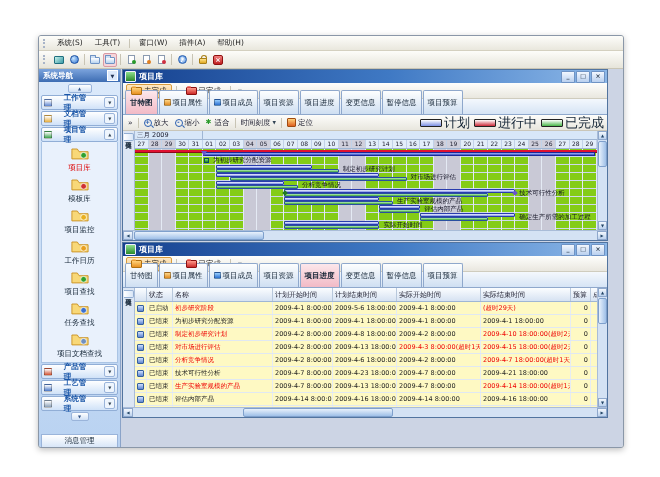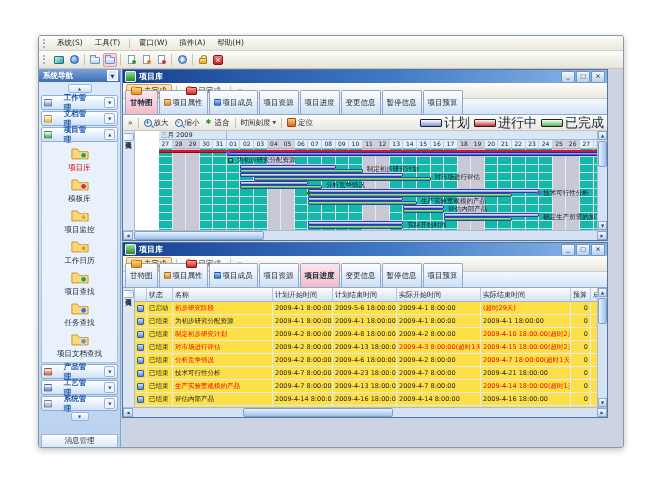--- a/index.html
+++ b/index.html
@@ -97,21 +97,21 @@
   .gi-fit{width:7px;height:7px;color:#2a9a2a;font-size:7px;line-height:7px;}
   .gi-loc{width:7px;height:7px;background:linear-gradient(#ffd27a,#e06020);border:1px solid #a04a10;border-radius:1px;}
   .legend{margin-left:auto;display:flex;align-items:flex-start;gap:4px;font-size:13px;color:#123;}
   .lg{display:flex;align-items:center;gap:2px;}
   .lg-box{width:20px;height:6px;border:1px solid #222;border-radius:1px;}
   
   .gbody{flex:1;display:flex;min-height:0;background:#fff;}
   .side-strip{width:12px;flex:0 0 12px;background:#dce6f4;border-right:1px solid #a9bcd8;display:flex;flex-direction:column;align-items:center;padding-top:2px;box-sizing:border-box;}
   .vtab{writing-mode:vertical-rl;text-orientation:upright;font-size:6.5px;letter-spacing:0;color:#234;
        background:linear-gradient(90deg,#ffffff,#d9e6f7);border:1px solid #93aed2;border-left:none;border-radius:0 2px 2px 0;padding:3px 0;}
-  .gchart{flex:1;position:relative;overflow:hidden;background:#14b8a6;margin-left:24px;}
+  .gchart{flex:1;position:relative;overflow:hidden;background:#84cc16;}
   .gcanvas{position:absolute;left:0;top:0;width:462px;height:100%;}
   .ghead-month{position:absolute;top:0;left:0;height:9px;display:flex;background:#d8e7f8;border-bottom:1px solid #9fb6d4;
        font-size:6.5px;color:#223;width:462px;box-sizing:border-box;}
   .month-cell{border-right:1px solid #9fb6d4;padding-left:2px;white-space:nowrap;overflow:hidden;box-sizing:border-box;line-height:8px;}
   .ghead-days{position:absolute;top:9px;left:0;height:9px;width:462px;background:#e3eefa;border-bottom:1px solid #9fb6d4;box-sizing:border-box;}
   .day-cell{position:absolute;top:0;height:8px;font-size:6px;color:#223;text-align:center;line-height:8px;
        border-right:1px solid #c2d2e8;box-sizing:border-box;}
   .day-cell.we{background:#d0d0dc;}
   .grows{position:absolute;top:18px;bottom:0;left:0;width:462px;
        background-image:repeating-linear-gradient(to bottom,transparent 0,transparent 7px,#cdd9ea 7px,#cdd9ea 8px);}
@@ -135,21 +135,21 @@
   .hs-btn{width:10px;flex:0 0 10px;background:linear-gradient(#f4f8fd,#bcd2ee);border:1px solid #8fa8cc;font-size:4px;color:#246;
        text-align:center;line-height:8px;box-sizing:border-box;}
   .hs-btn.right{margin-left:auto;}
   .hs-thumb{width:130px;margin:0 1px;background:linear-gradient(#e8f1fc,#9fc0e8);border:1px solid #7fa0cc;border-radius:2px;box-sizing:border-box;}
   .hs-thumb.mid{margin-left:110px;width:150px;}
   
   .ttable{flex:1;display:flex;flex-direction:column;background:#fff;overflow:hidden;min-width:0;}
   .thead{display:flex;height:13px;flex:0 0 13px;background:linear-gradient(#fbfdff,#d6e2f2);border-bottom:1px solid #9fb6d4;
        font-size:7px;color:#223;}
   .th{border-right:1px solid #b8c8dc;padding:0 2px;display:flex;align-items:center;white-space:nowrap;overflow:hidden;box-sizing:border-box;flex:0 0 auto;}
-  .trow{display:flex;height:12px;flex:0 0 12px;border-bottom:1px solid #e0e8f2;background:#fde047;font-size:6.5px;color:#222;}
+  .trow{display:flex;height:12px;flex:0 0 12px;border-bottom:1px solid #e0e8f2;background:#fef9c3;font-size:6.5px;color:#222;}
   .td{border-right:1px solid #e6ecf4;padding:0 2px;display:flex;align-items:center;white-space:nowrap;overflow:hidden;box-sizing:border-box;flex:0 0 auto;}
   .td.num{justify-content:flex-end;}
   .red{color:#e00;}
   .st-icon{width:7px;height:7px;background:linear-gradient(#cfe0ff,#5f86d0);border:1px solid #345f9f;border-radius:1px;box-sizing:border-box;}
   
   .statusbar{height:15px;flex:0 0 15px;background:linear-gradient(#fdfdfa,#e4e2d6);border-top:1px solid #c9c5b5;
        display:flex;align-items:center;font-size:7.5px;color:#222;padding:0 3px;gap:4px;}
   .sb-panel{border:1px solid #c6c2b2;border-radius:1px;padding:0 4px;height:11px;display:flex;align-items:center;gap:3px;background:#f5f3ea;white-space:nowrap;}
   .style-icon{width:9px;height:9px;border:1px solid #888;background:conic-gradient(#e03030 0 25%,#f0c020 25% 50%,#3050d0 50% 75%,#30a030 75% 100%);}
   .resize-grip{width:9px;height:9px;margin-left:2px;background:repeating-linear-gradient(135deg,transparent 0 2px,#a8a494 2px 3px);}

